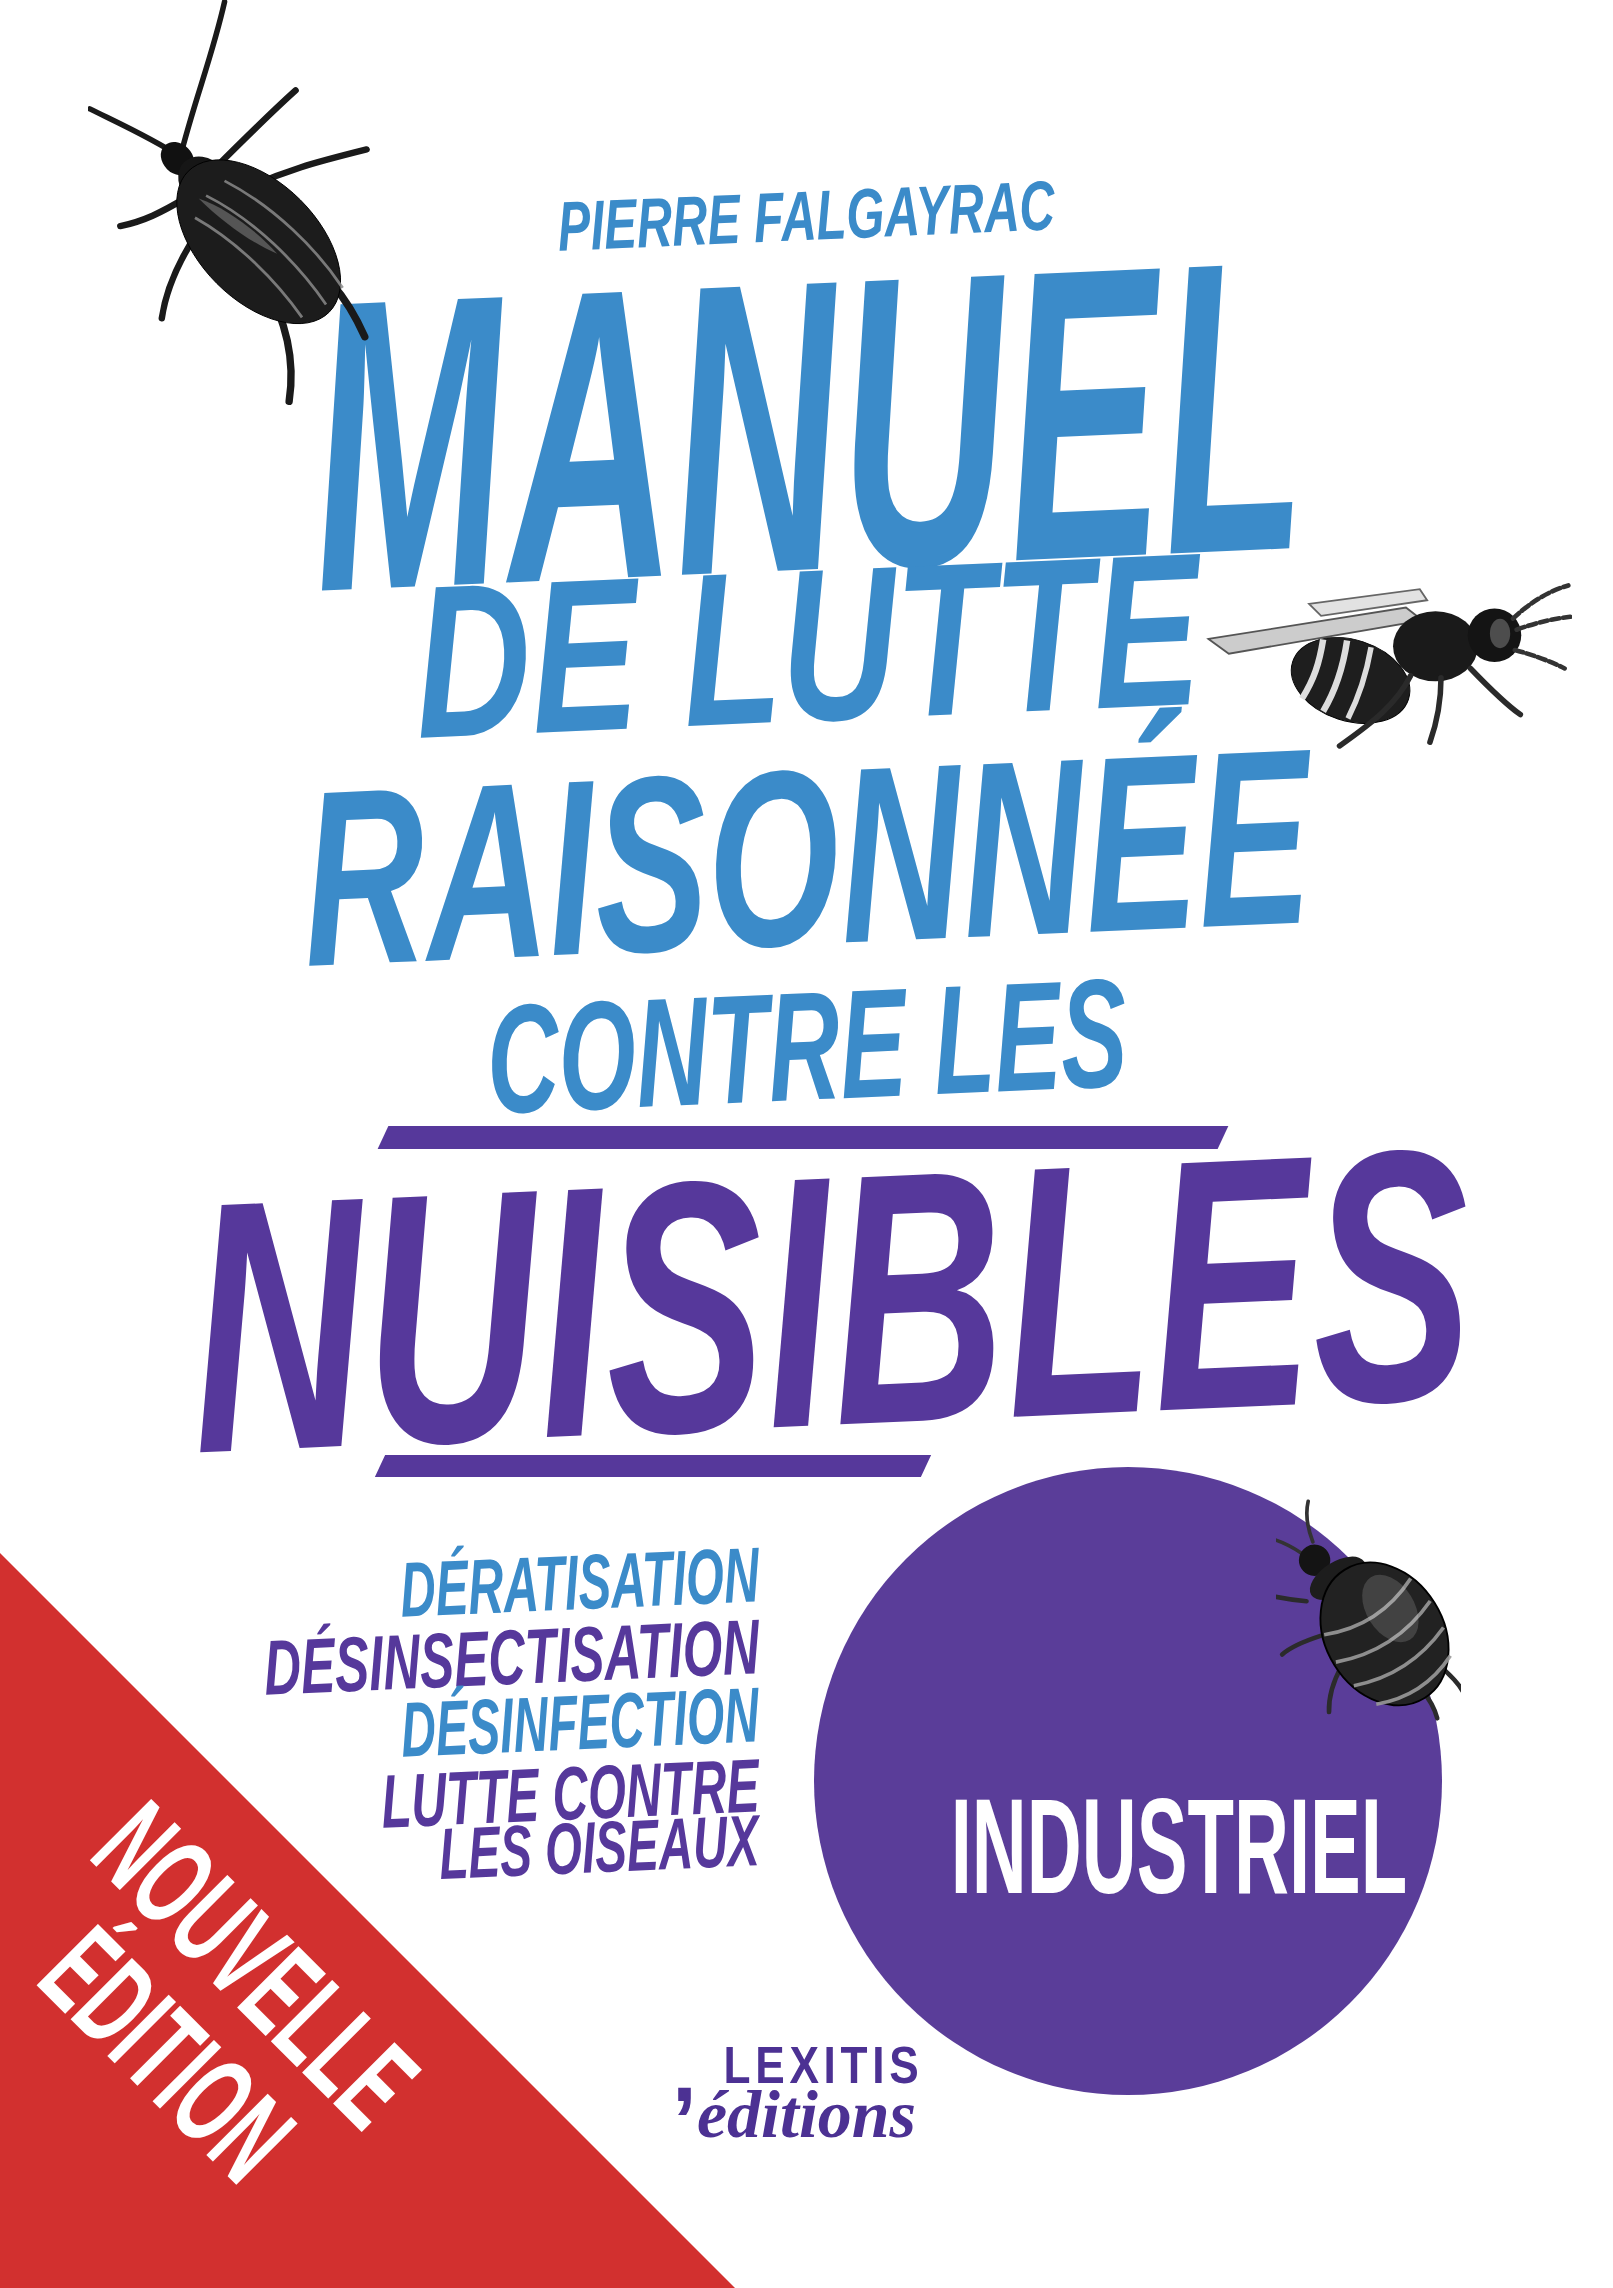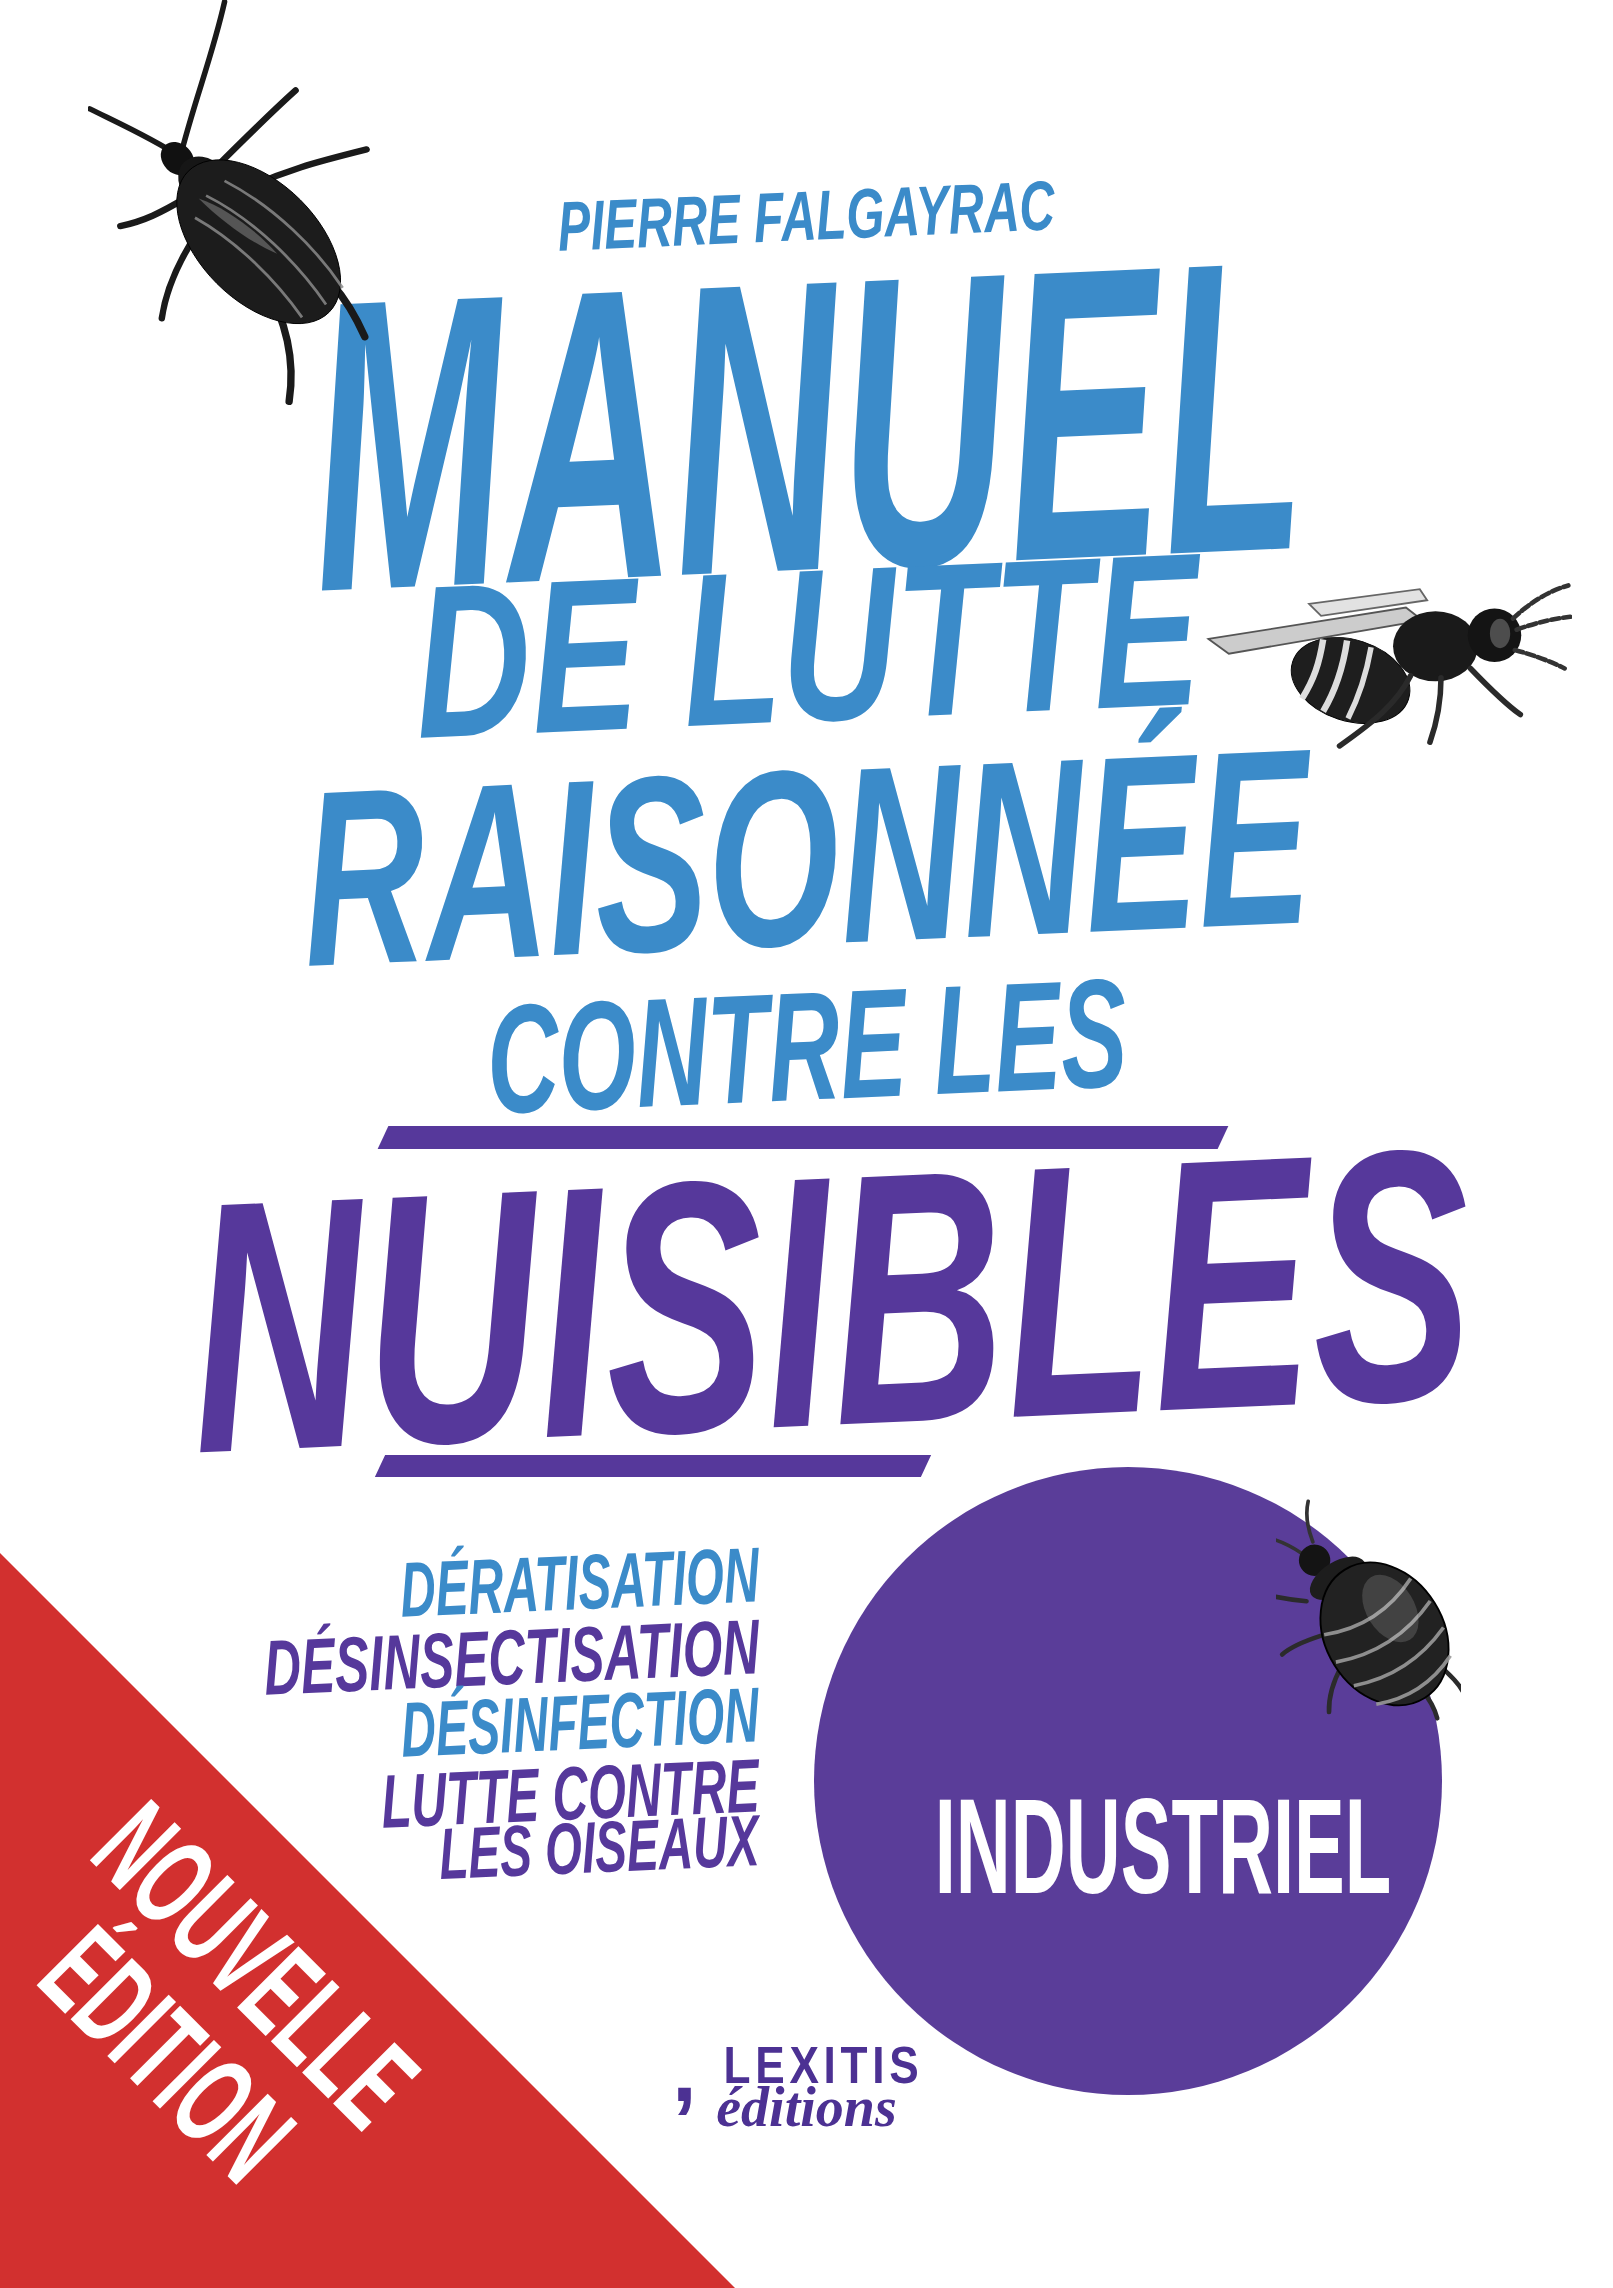--- a/index.html
+++ b/index.html
@@ -45,40 +45,40 @@
   .svc3 { top:1671px; } .svc3 .t { font-size:74px; transform:rotate(-2.5deg) scale(0.65,1.05); }
   .svc4 { top:1742px; } .svc4 .t { font-size:72px; transform:rotate(-2.5deg) scale(0.68,1.05); }
   .svc5 { top:1800px; } .svc5 .t { font-size:69px; transform:rotate(-2.5deg) scale(0.69,1.05); }
 
   
   .circle { position:absolute; left:814px; top:1467px; width:628px; height:628px;
             border-radius:50%; background:var(--c-circle); }
   .badge-line { position:absolute; width:628px; text-align:center; color:var(--c-white); }
   .badge-line .t { font-style:normal; line-height:1.1; }
   .badge1 { left:807px; top:1644px; } .badge1 .t { font-size:125px; transform:scale(0.62,1.05); }
-  .badge2 { left:776px; top:1776px; } .badge2 .t { font-size:129px; transform:scale(0.59,1.05); }
+  .badge2 { left:792px; top:1776px; } .badge2 .t { font-size:129px; transform:scale(0.59,1.05); }
 
   
   .corner { position:absolute; inset:0; background:var(--c-red);
             clip-path:polygon(0 1553px, 736px 2289px, 0 2289px); }
   .ribbon { position:absolute; left:-194px; top:1883px; width:812px;
             transform:rotate(45deg); text-align:center; color:var(--c-white); }
   .ribbon .rline { line-height:1.05; }
   .ribbon .t { font-size:120px; font-style:normal; transform:scale(0.60,1.05); line-height:1.05; }
 
   
   .logo-row { position:absolute; left:0; top:2038px; width:1613px;
               display:flex; justify-content:center; align-items:flex-end; gap:9.2px;
               color:var(--c-logo); }
   .logo-mark { font-size:89px; font-weight:bold; line-height:0.6; transform:translateY(5.5px); }
   .logo-name { display:inline-block; font-size:52px; font-weight:bold; letter-spacing:5.5px;
                transform:scale(0.85,1.0); line-height:1; }
   .logo-sub  { position:absolute; left:0; top:2074px; width:1613px; text-align:center;
                font-family:"Liberation Serif", serif; font-style:italic; font-weight:bold;
-               font-size:56px; color:var(--c-logo); line-height:1.2; }
+               font-size:68px; color:var(--c-logo); line-height:1.2; }
 
   
   .bug { position:absolute; pointer-events:none; }
   .bug-cockroach { left:88px;   top:0;       width:286px; height:406px; }
   .bug-wasp      { left:1203px; top:565px;   width:369px; height:194px; }
   .bug-bedbug    { left:1276px; top:1484px;  width:185px; height:258px; }
 </style>
 </head>
 <body>
 

